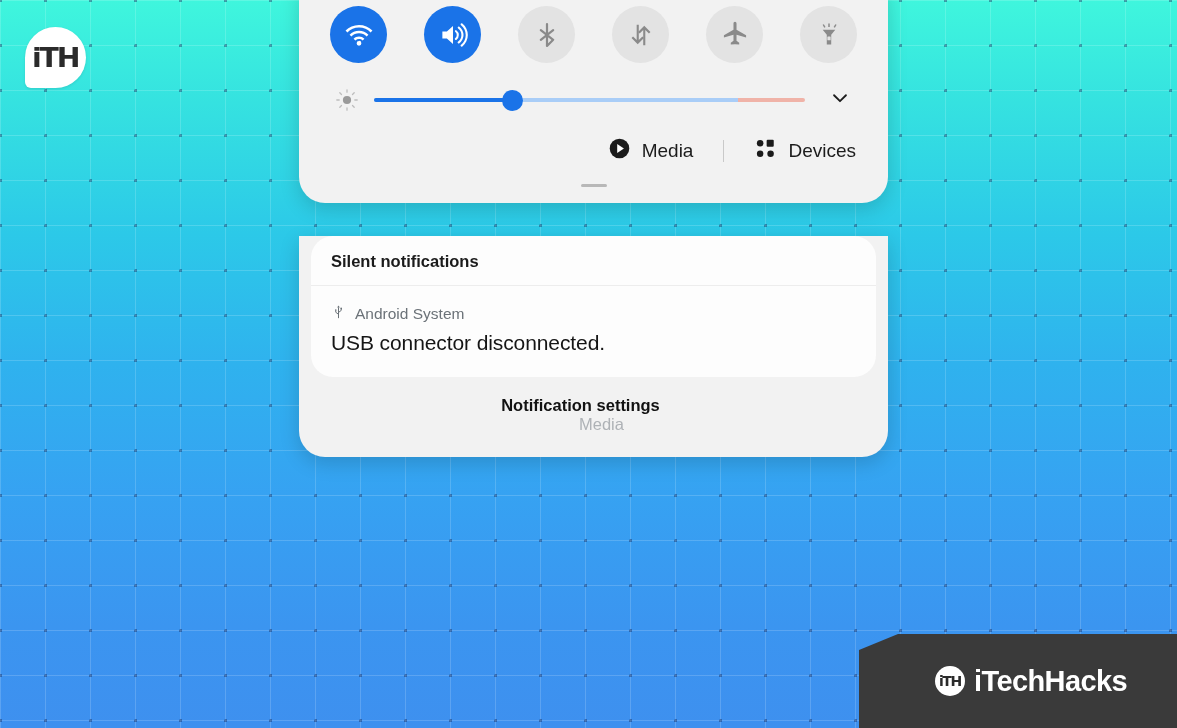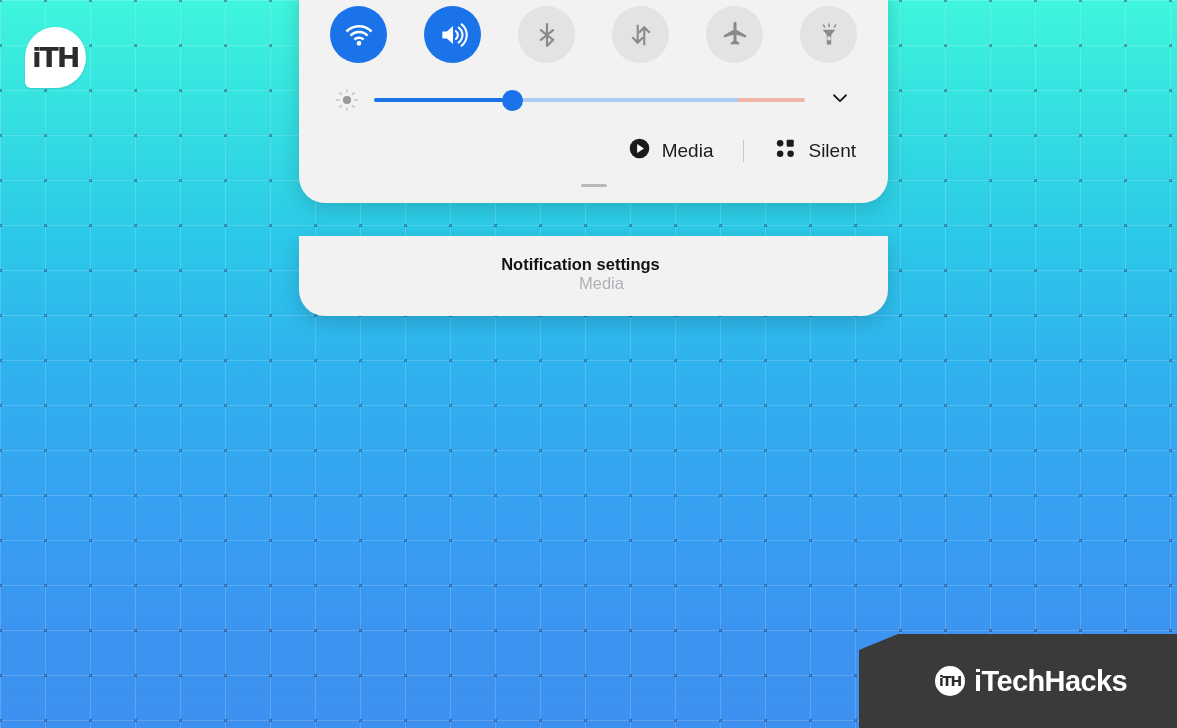--- a/index.html
+++ b/index.html
@@ -372,32 +372,52 @@
 
       <div class="md-item">
         <span>
           <svg width="23" height="23" viewBox="0 0 24 24" fill="#1b1b1b">
             <circle cx="6.4" cy="6.4" r="3.4"></circle>
             <rect x="13.2" y="2.8" width="7.4" height="7.4" rx="1.1"></rect>
             <circle cx="6.4" cy="17.5" r="3.4"></circle>
             <circle cx="17.3" cy="17.5" r="3.4"></circle>
           </svg>
         </span>
-        <span class="label">Silent</span>
+        <span class="label">Devices</span>
       </div>
     </div>
 
     <div class="handle-row">
       <div class="drag-handle"></div>
     </div>
 
   </div>
 
   <div id="notif-sheet">
 
+    <div class="notif-card">
+      <div class="notif-header">Silent notifications</div>
+
+      <div class="notif-item">
+        <div class="notif-app">
+          <span>
+            <svg width="15" height="15" viewBox="0 0 24 24" fill="none" stroke="#6b7278" stroke-width="1.6" stroke-linecap="round" stroke-linejoin="round">
+              <path d="M12 22V6"></path>
+              <path d="M12 2.4l2.1 3.1h-4.2z" fill="#6b7278" stroke="none"></path>
+              <path d="M12 13.5l4.3-3.2V7.6"></path>
+              <path d="M12 16.5L7.6 13.2V10.6"></path>
+              <circle cx="7.6" cy="9.5" r="1.25" fill="#6b7278" stroke="none"></circle>
+              <rect x="15.1" y="5.9" width="2.5" height="2.5" fill="#6b7278" stroke="none"></rect>
+            </svg>
+          </span>
+          <span class="app-name">Android System</span>
+        </div>
+        <div class="notif-body">USB connector disconnected.</div>
+      </div>
+    </div>
 
     <div class="notif-actions">
       <span class="action-primary">Notification settings</span>
       <span class="action-secondary">Media</span>
     </div>
 
   </div>
 
   <div id="watermark">
     <div class="wm-badge">

